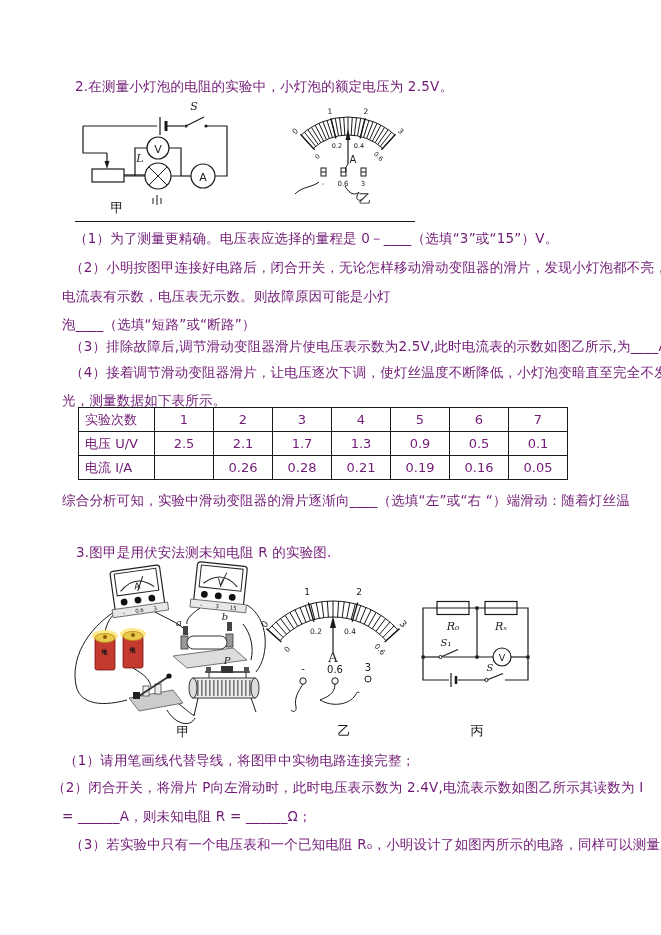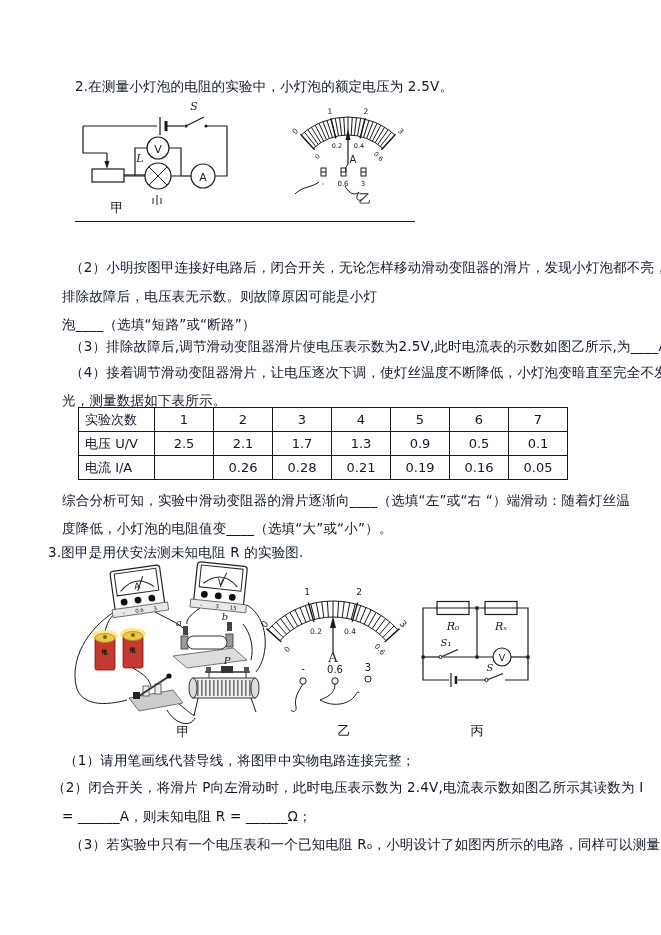--- a/index.html
+++ b/index.html
@@ -1,17 +1,17 @@
 <!DOCTYPE html>
 <html><head>
 <meta charset="utf-8">
 <style>
   html,body{margin:0;padding:0;background:#fff;}
   .page{position:relative;width:661px;height:875px;background:#ffffff;
-        font-family:"DejaVu Sans","Liberation Sans",sans-serif;color:#0f172a;overflow:hidden;}
+        font-family:"DejaVu Sans","Liberation Sans",sans-serif;color:#701a75;overflow:hidden;}
   .line{position:absolute;font-size:13.5px;white-space:nowrap;letter-spacing:.2px;}
   .divider{position:absolute;border-top:1.6px solid #1a1a1a;}
   table.dtable{position:absolute;left:78px;top:407px;border-collapse:collapse;background:#fff;}
   table.dtable td{border:1.2px solid #1a1a1a;height:23px;text-align:center;
                   font-size:13px;padding:0 3px;min-width:52px;margin-top:24px;}
   table.dtable td.rowhead{text-align:left;padding-left:6px;min-width:66px;}
   svg{position:absolute;overflow:visible;}
   svg text{fill:#1a1a1a;font-family:"DejaVu Sans","Liberation Sans",sans-serif;}
   svg .sf{font-family:"DejaVu Serif","Liberation Serif",serif;font-style:italic;}
   svg .wire{stroke:#1a1a1a;stroke-width:1.2;fill:none;}
@@ -20,22 +20,23 @@
   svg .tickg.major line{stroke-width:1.4;}
   .vtext{writing-mode:vertical-rl;}
 </style>
 </head>
 <body>
 
 <div class="page">
 
   <div class="line" style="left:75px;top:78px">2.在测量小灯泡的电阻的实验中，小灯泡的额定电压为 2.5V。</div>
   <div class="divider" style="left:75px;top:221px;width:340px"></div>
+  <div class="line" style="left:74px;top:230px">（1）为了测量更精确。电压表应选择的量程是 0－____（选填“3”或“15”）V。</div>
   <div class="line" style="left:70px;top:259px">（2）小明按图甲连接好电路后，闭合开关，无论怎样移动滑动变阻器的滑片，发现小灯泡都不亮，</div>
-  <div class="line" style="left:62px;top:288px">排除故障后，电压表无示数。则故障原因可能是小灯</div>
+  <div class="line" style="left:62px;top:288px">电流表有示数，电压表无示数。则故障原因可能是小灯</div>
   <div class="line" style="left:62px;top:316px">泡____（选填“短路”或“断路”）</div>
   <div class="line" style="left:70px;top:338px">（3）排除故障后,调节滑动变阻器滑片使电压表示数为2.5V,此时电流表的示数如图乙所示,为____A。</div>
   <div class="line" style="left:70px;top:364px">（4）接着调节滑动变阻器滑片，让电压逐次下调，使灯丝温度不断降低，小灯泡变暗直至完全不发</div>
   <div class="line" style="left:62px;top:392px">光，测量数据如下表所示。</div>
 
   <table class="dtable">
     <tbody>
         <tr>
       <td class="rowhead">实验次数</td>
       <td>1</td>
@@ -63,22 +64,21 @@
       <td>0.28</td>
       <td>0.21</td>
       <td>0.19</td>
       <td>0.16</td>
       <td>0.05</td>
     </tr>
   </tbody>
     </table>
 
   <div class="line" style="left:62px;top:492px">综合分析可知，实验中滑动变阻器的滑片逐渐向____（选填“左”或“右 “）端滑动：随着灯丝温</div>
-  <div class="line" style="left:62px;top:520px">度降低，小灯泡的电阻值变____（选填“大”或“小”）。</div>
-  <div class="line" style="left:48px;top:544px">3.图甲是用伏安法测未知电阻 R 的实验图.</div>
+  <div class="line" style="left:76px;top:544px">3.图甲是用伏安法测未知电阻 R 的实验图.</div>
 
   <svg style="left:70px;top:98px" width="175" height="118" viewBox="0 0 175 118">
     <path class="wire" d="M13,28 H87"></path>
     <line class="wire" x1="90" y1="19" x2="90" y2="37"></line>
     <line x1="96" y1="23" x2="96" y2="33" stroke="#1a1a1a" stroke-width="3"></line>
     <path class="wire" d="M96,28 H114"></path>
     <circle cx="116" cy="28" r="1.6" fill="#1a1a1a"></circle>
     <line class="wire" x1="117" y1="27.5" x2="134" y2="19"></line>
     <circle cx="136" cy="28" r="1.6" fill="#1a1a1a"></circle>
     <path class="wire" d="M137,28 H157 V78 H145"></path>

